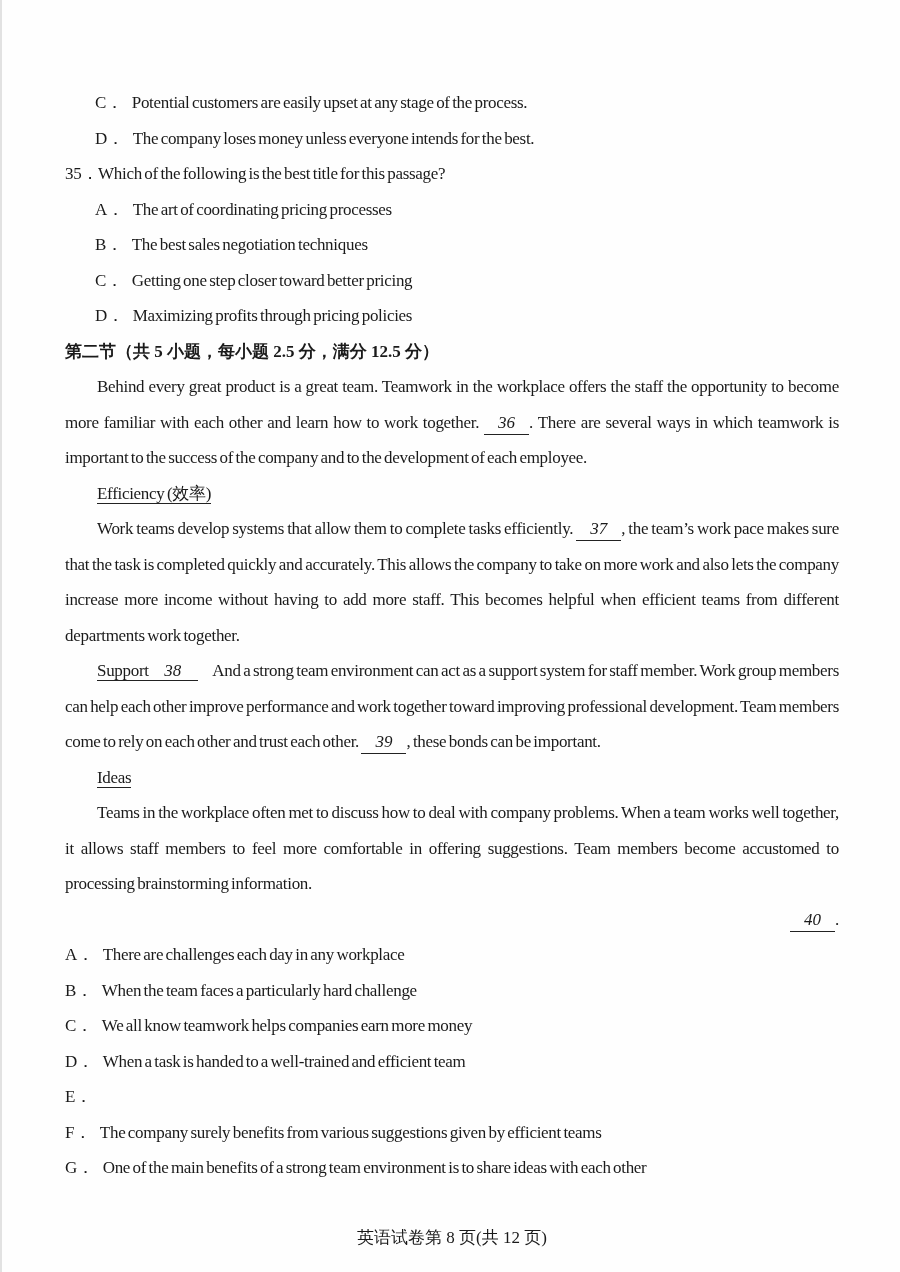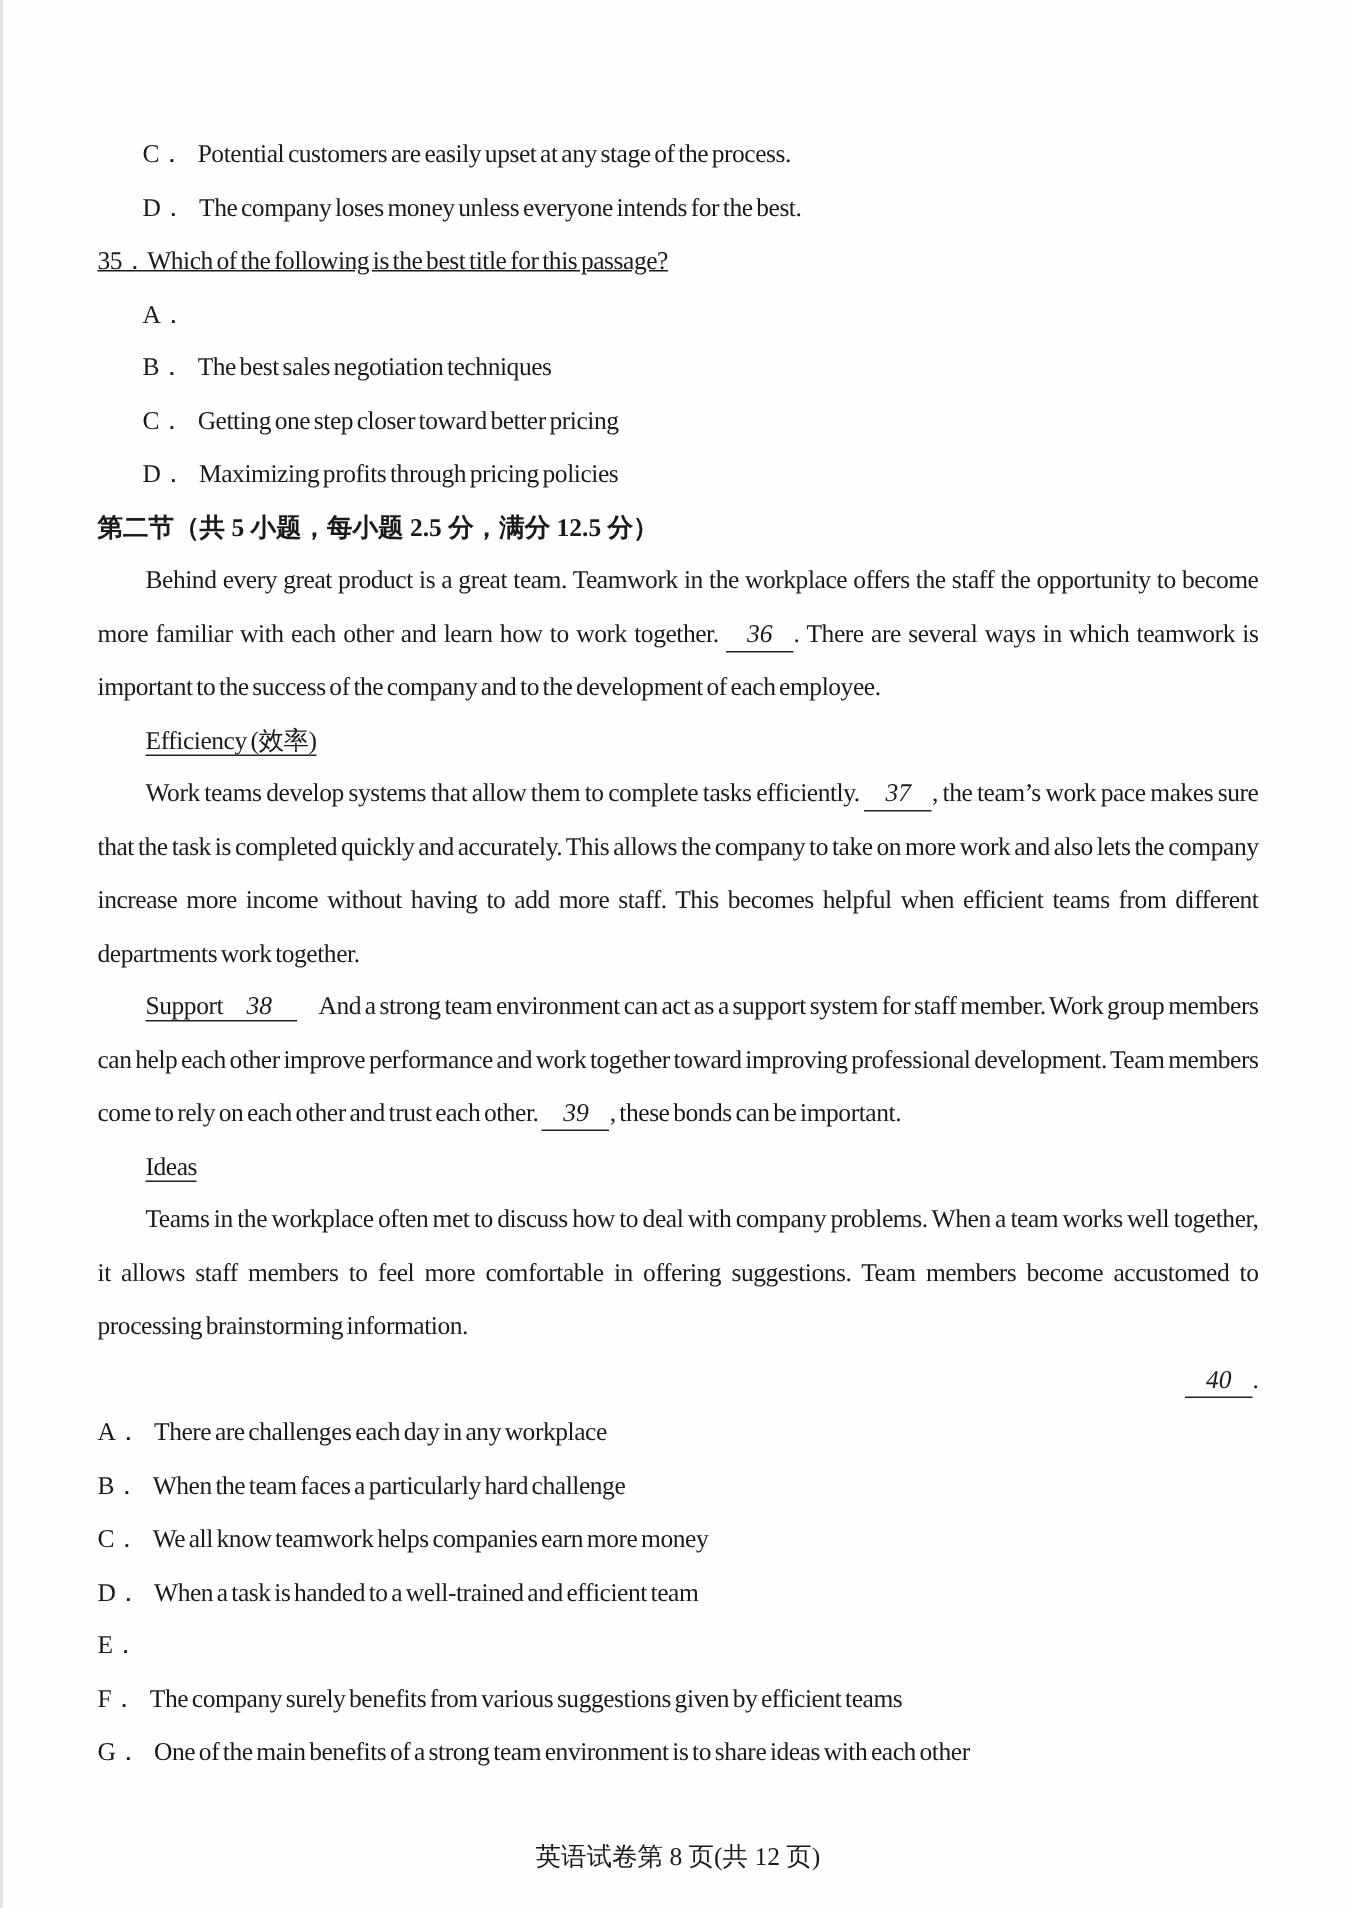--- a/index.html
+++ b/index.html
@@ -40,21 +40,20 @@
   }
   .option-text {
     flex: 0 1 auto;
     text-align: center;
   }
   .indented {
     padding-left: 30px;
   }
   .question-line {
     text-align: left;
-    text-decoration: underline;
   }
   .section-header {
     font-weight: bold;
     font-family: "Liberation Serif", "DejaVu Serif", serif;
     letter-spacing: 0;
     word-spacing: 0;
   }
   .para {
     margin: 0;
     text-align: justify;
@@ -107,20 +106,21 @@
           <span class="option-letter">D．</span>
           <span class="option-text">The company loses money unless everyone intends for the best.</span>
         </div>
       </div>
 
     <div class="question-line"><span>35．</span><span>Which of the following is the best title for this passage?</span></div>
 
     <div class="indented">
         <div class="option-row">
           <span class="option-letter">A．</span>
+          <span class="option-text">The art of coordinating pricing processes</span>
         </div>
         <div class="option-row">
           <span class="option-letter">B．</span>
           <span class="option-text">The best sales negotiation techniques</span>
         </div>
         <div class="option-row">
           <span class="option-letter">C．</span>
           <span class="option-text">Getting one step closer toward better pricing</span>
         </div>
         <div class="option-row">

